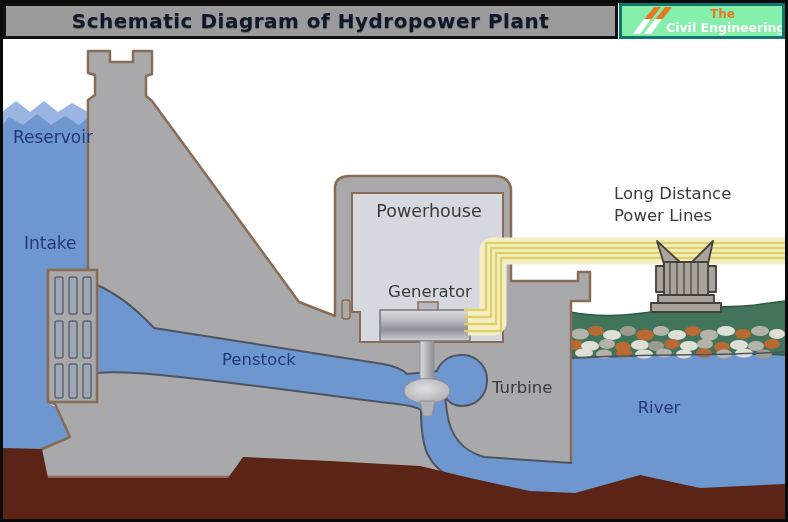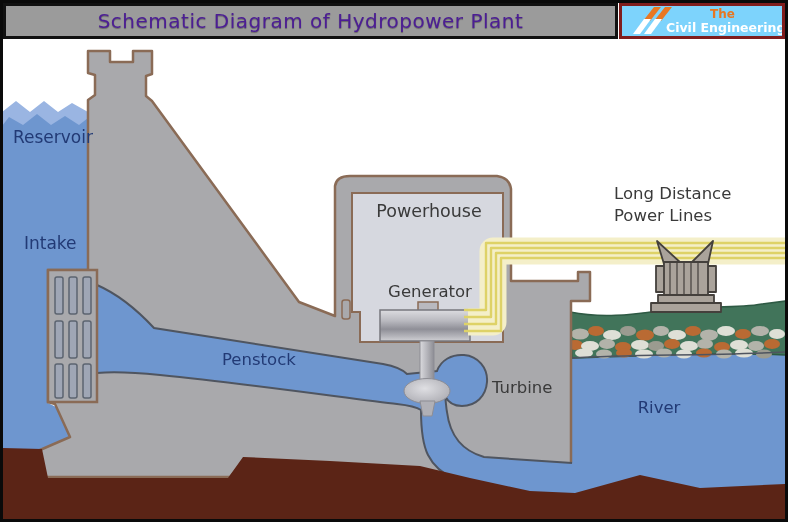--- a/index.html
+++ b/index.html
@@ -1,20 +1,20 @@
 <!DOCTYPE html>
 <html><head>
 <meta charset="utf-8">
 <style>
   html,body{margin:0;padding:0;background:#fff;}
   .frame{position:relative;width:788px;height:522px;background:#ffffff;border:3px solid #0a0a0a;box-sizing:border-box;overflow:hidden;font-family:"DejaVu Sans","Liberation Sans",sans-serif;}
   .scene{position:absolute;left:0;top:0;width:782px;height:516px;}
   .titlebar{position:absolute;left:0;top:0;width:615px;height:36px;background:#9b9b9b;border:3px solid #111;box-sizing:border-box;display:flex;align-items:center;justify-content:center;}
-  .titlebar .title{color:#4c1d95;font-size:20px;font-weight:normal;letter-spacing:.5px;text-shadow:0 1px 1px rgba(0,0,0,.35);white-space:nowrap;}
-  .brand{position:absolute;left:616px;top:0;width:166px;height:36px;background:#7dd3fc;border:3px solid #7f1d1d;box-sizing:border-box;}
+  .titlebar .title{color:#0f172a;font-size:20px;font-weight:bold;letter-spacing:.5px;text-shadow:0 1px 1px rgba(0,0,0,.35);white-space:nowrap;}
+  .brand{position:absolute;left:616px;top:0;width:166px;height:36px;background:#86efac;border:3px solid #0f766e;box-sizing:border-box;}
   .brand svg{display:block;}
   svg text{font-family:"DejaVu Sans","Liberation Sans",sans-serif;}
 </style>
 </head>
 <body>
 
 <div class="frame">
 
   <svg class="scene" viewBox="3 3 782 516" width="782" height="516">
     <defs>

